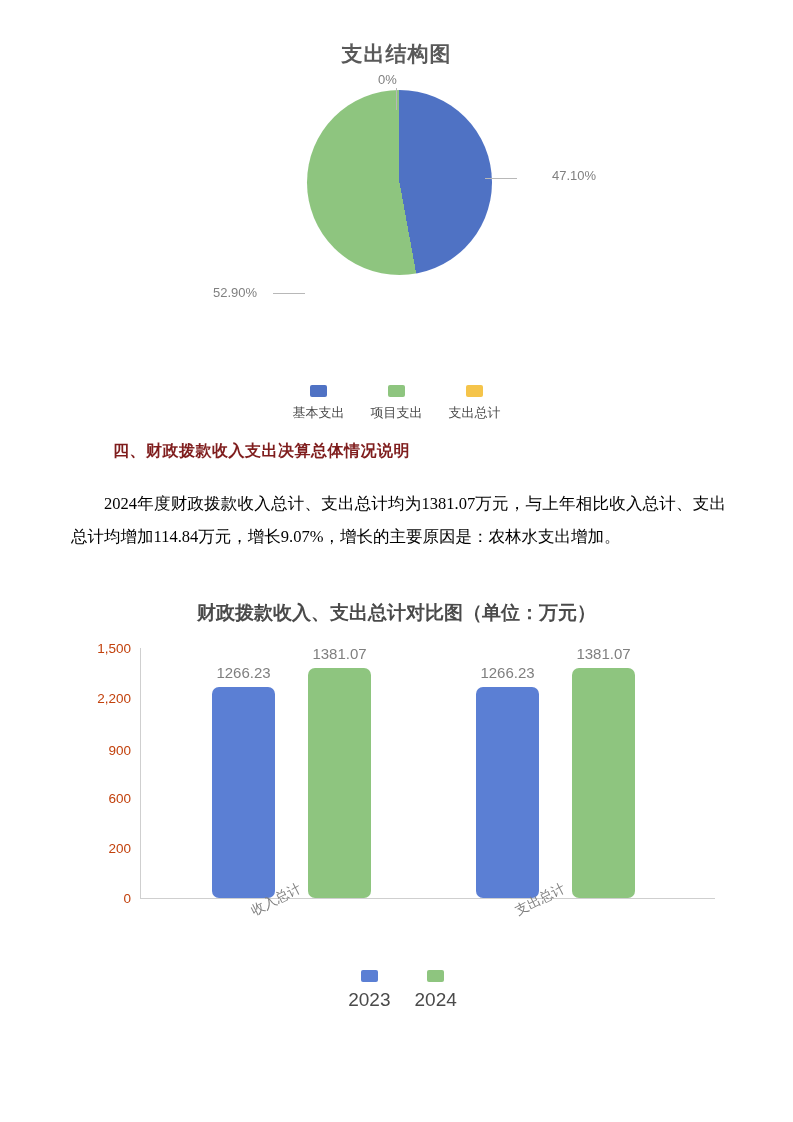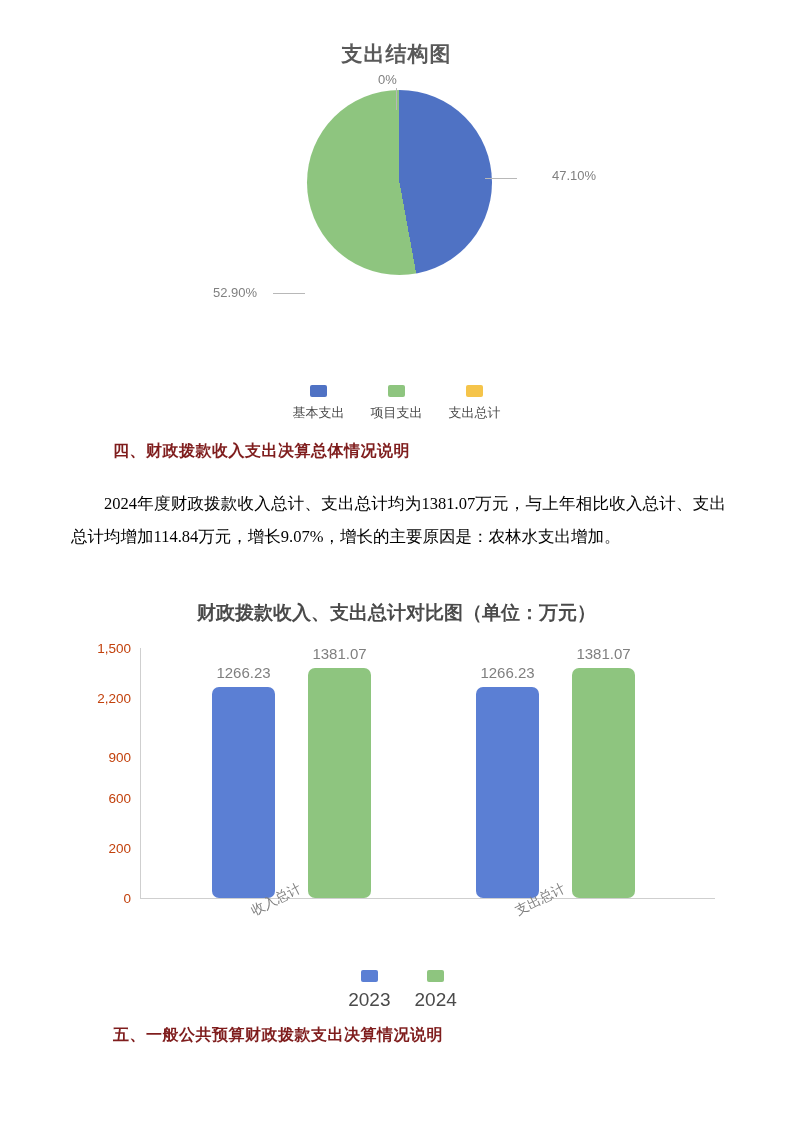--- a/index.html
+++ b/index.html
@@ -287,21 +287,21 @@
   <div class="bar-block">
     <div class="bar-title">财政拨款收入、支出总计对比图（单位：万元）</div>
 
     <div class="plot">
       <div class="axis-line"></div>
       <div class="axis-base"></div>
 
       <div class="y-tick" style="top:250px">0</div>
       <div class="y-tick" style="top:200px">200</div>
       <div class="y-tick" style="top:150px">600</div>
-      <div class="y-tick" style="top:109px">900</div>
+      <div class="y-tick" style="top:102px">900</div>
       <div class="y-tick" style="top:50px">2,200</div>
       <div class="y-tick" style="top:0px">1,500</div>
 
       <div class="bar" style="left:72px; height:211px; background:#5b7fd4;">
         <span class="bar-val">1266.23</span>
       </div>
       <div class="bar" style="left:168px; height:230px; background:#8ec57f;">
         <span class="bar-val">1381.07</span>
       </div>
 
@@ -321,15 +321,14 @@
         <span class="legend-swatch" style="background:#5b7fd4"></span>
         <span>2023</span>
       </div>
       <div class="legend-item">
         <span class="legend-swatch" style="background:#8ec57f"></span>
         <span>2024</span>
       </div>
     </div>
   </div>
 
-  <div class="heading h-five">五、一般公共预算财政拨款支出决算情况说明</div>
 
 </div>
 
 </body></html>

